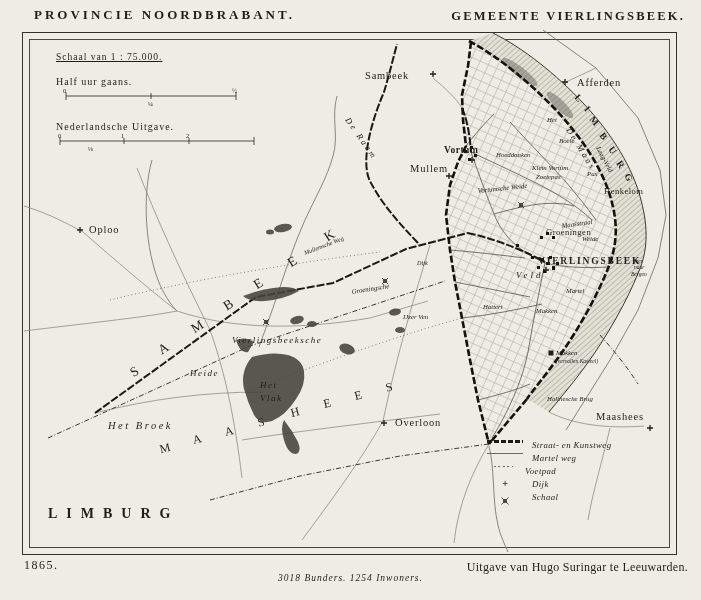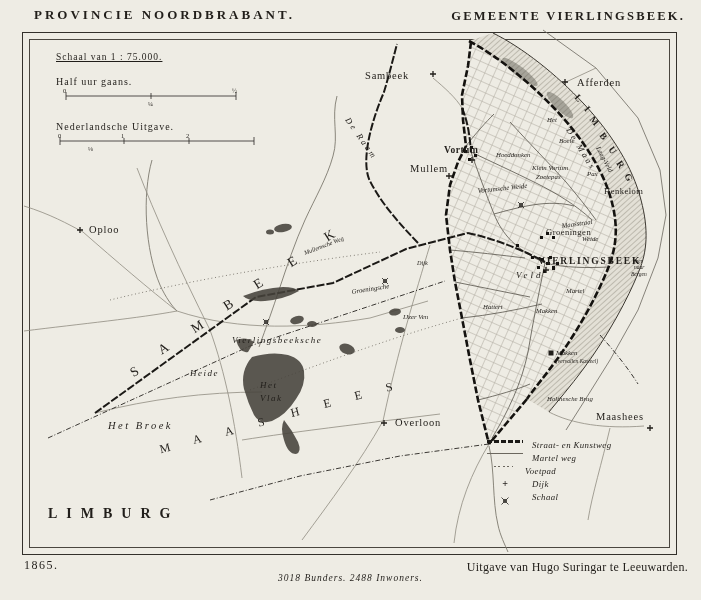--- a/index.html
+++ b/index.html
@@ -327,16 +327,16 @@
         <svg width="10" height="10" viewBox="0 0 10 10">
             <circle cx="5" cy="5" r="1.6" fill="none" stroke="#211e1a" stroke-width="0.8"></circle>
             <path d="M1.5,1.5 L8.5,8.5 M1.5,8.5 L8.5,1.5" stroke="#211e1a" stroke-width="0.8"></path>
           </svg>
       </span>
       <span class="legend-label">Schaal</span>
     </div>
   </div>
 
   <div class="year">1865.</div>
-  <div class="stats">3018 Bunders.   2488 Inwoners.</div>
+  <div class="stats">3018 Bunders.   1254 Inwoners.</div>
   <div class="publisher">Uitgave van Hugo Suringar te Leeuwarden.</div>
 
 </div>
 
 </body></html>

